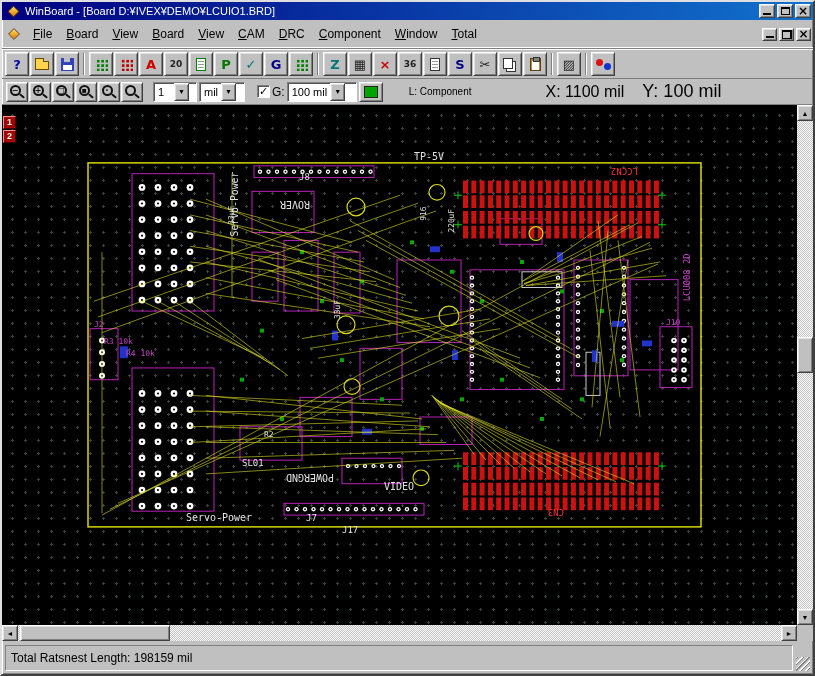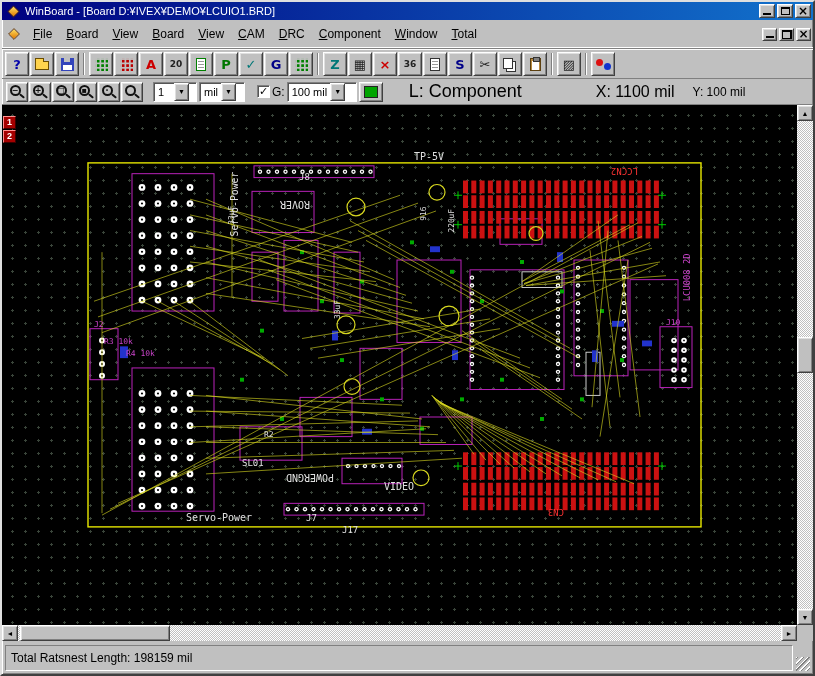--- a/index.html
+++ b/index.html
@@ -244,25 +244,25 @@
     <span class="checkbox checked" id="grid-checkbox"></span>
     <span class="lbl">G:</span>
     <span class="combo" style="width:70px">
       <span class="val">100 mil</span>
       <span class="arrow">▼</span>
     </span>
     <button class="swatchbtn">
       <span class="ic-swatch" id="grid-swatch" style="background: rgb(0, 164, 0);"></span>
     </button>
     <span style="width:22px"></span>
-    <span class="lbl" style="font-size:18px">L: Component</span>
+    <span class="lbl" style="font-size:10px">L: Component</span>
     <span style="width:70px"></span>
     <span class="lbl" style="font-size:16px">X: 1100 mil</span>
     <span style="width:14px"></span>
-    <span class="lbl" style="font-size:12px">Y: 100 mil</span>
+    <span class="lbl" style="font-size:18px">Y: 100 mil</span>
   </div>
 
   <div class="canvas-row">
     <div class="canvas">
       <svg id="pcb-svg" viewBox="0 0 795 530" preserveAspectRatio="none">
           <rect x="86" y="59" width="613" height="371" fill="none" stroke="#e8e800" stroke-width="1.4"></rect>
           <rect x="130" y="70" width="82" height="140" fill="none" stroke="#bb22bb" stroke-width="1"></rect>
           <rect x="130" y="268" width="82" height="146" fill="none" stroke="#bb22bb" stroke-width="1"></rect>
           <rect x="250" y="88" width="62" height="42" fill="none" stroke="#bb22bb" stroke-width="1"></rect>
           <rect x="282" y="138" width="34" height="72" fill="none" stroke="#bb22bb" stroke-width="1"></rect>

